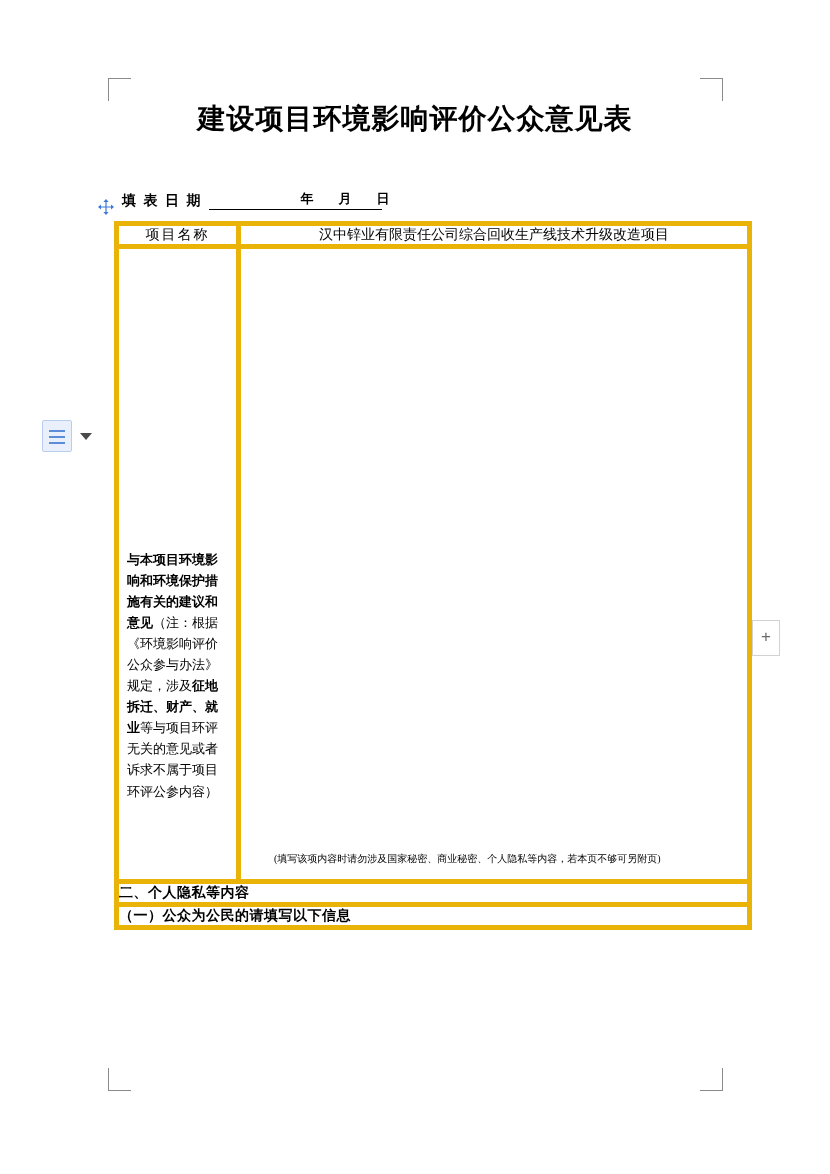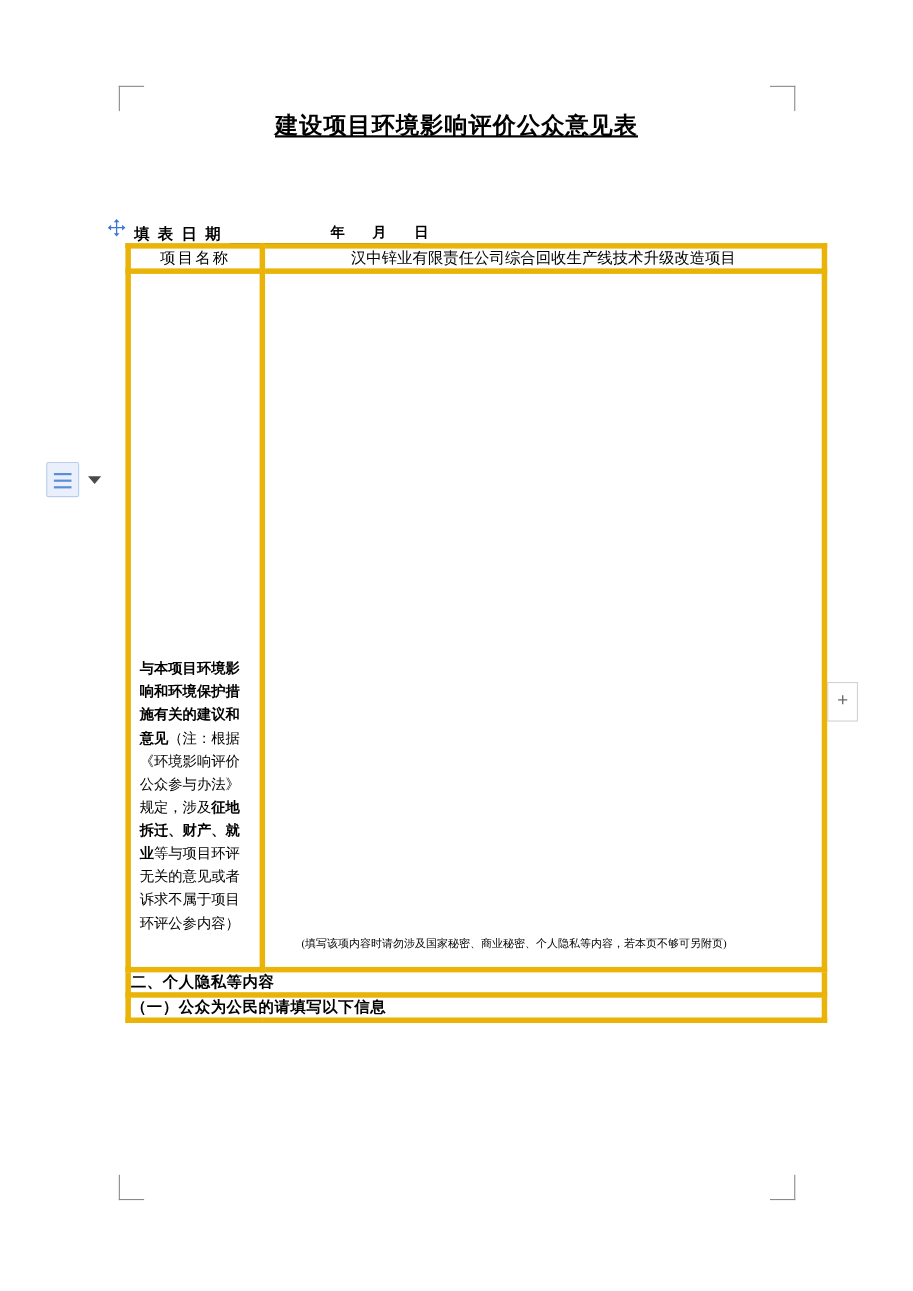--- a/index.html
+++ b/index.html
@@ -38,32 +38,31 @@
   .crop.tr { left: 700px; top: 78px; border-right-width: 1px; border-top-width: 1px; }
   .crop.bl { left: 108px; top: 1068px; border-left-width: 1px; border-bottom-width: 1px; }
   .crop.br { left: 700px; top: 1068px; border-right-width: 1px; border-bottom-width: 1px; }
 
   
   .doc-title {
     position: absolute;
     left: 0; top: 100px;
     width: 830px;
     text-align: center;
-    font-size: 21px;
+    font-size: 28px;
     font-weight: 700;
     letter-spacing: 1px;
     font-family: "Liberation Serif", "DejaVu Serif", serif;
-    text-decoration: underline;
   }
 
   
   .date-line {
     position: absolute;
     left: 122px;
-    top: 202px;
+    top: 190px;
     width: 260px;
     font-size: 14px;
     font-weight: 700;
     display: flex;
     align-items: flex-end;
   }
   .date-label {
     white-space: nowrap;
     letter-spacing: 2px;
     padding-right: 6px;
@@ -122,21 +121,20 @@
     font-size: 13px;
     line-height: 1.62;
     padding: 0 8px;
     position: relative;
   }
   .opinion-label .inner {
     position: absolute;
     top: 300px;
     left: 8px;
     right: 8px;
-    margin-top: 48px;
   }
   .opinion-label b { font-weight: 700; }
   .opinion-body {
     height: 630px;
     position: relative;
   }
   .opinion-note {
     position: absolute;
     left: 17px;
     right: 12px;

